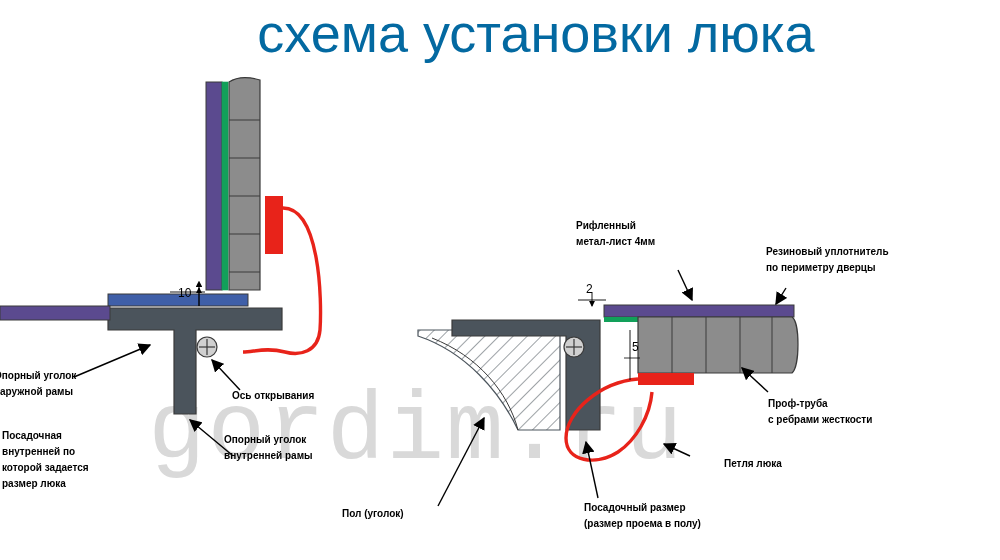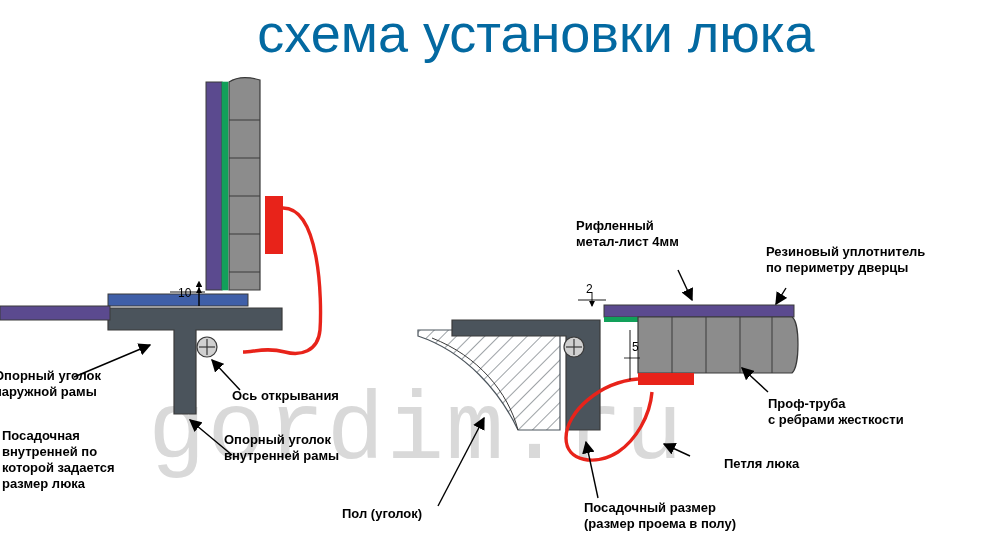--- a/index.html
+++ b/index.html
@@ -41,21 +41,21 @@
   }
   svg.layer {
     position: absolute;
     left: 0;
     top: 0;
     width: 1000px;
     height: 560px;
   }
   .lbl {
     position: absolute;
-    font-size: 13px;
+    font-size: 10px;
     line-height: 16px;
     color: #000000;
     font-weight: 700;
     white-space: pre;
   }
   .dim {
     position: absolute;
     font-size: 12px;
     line-height: 11px;
     color: #000000;

